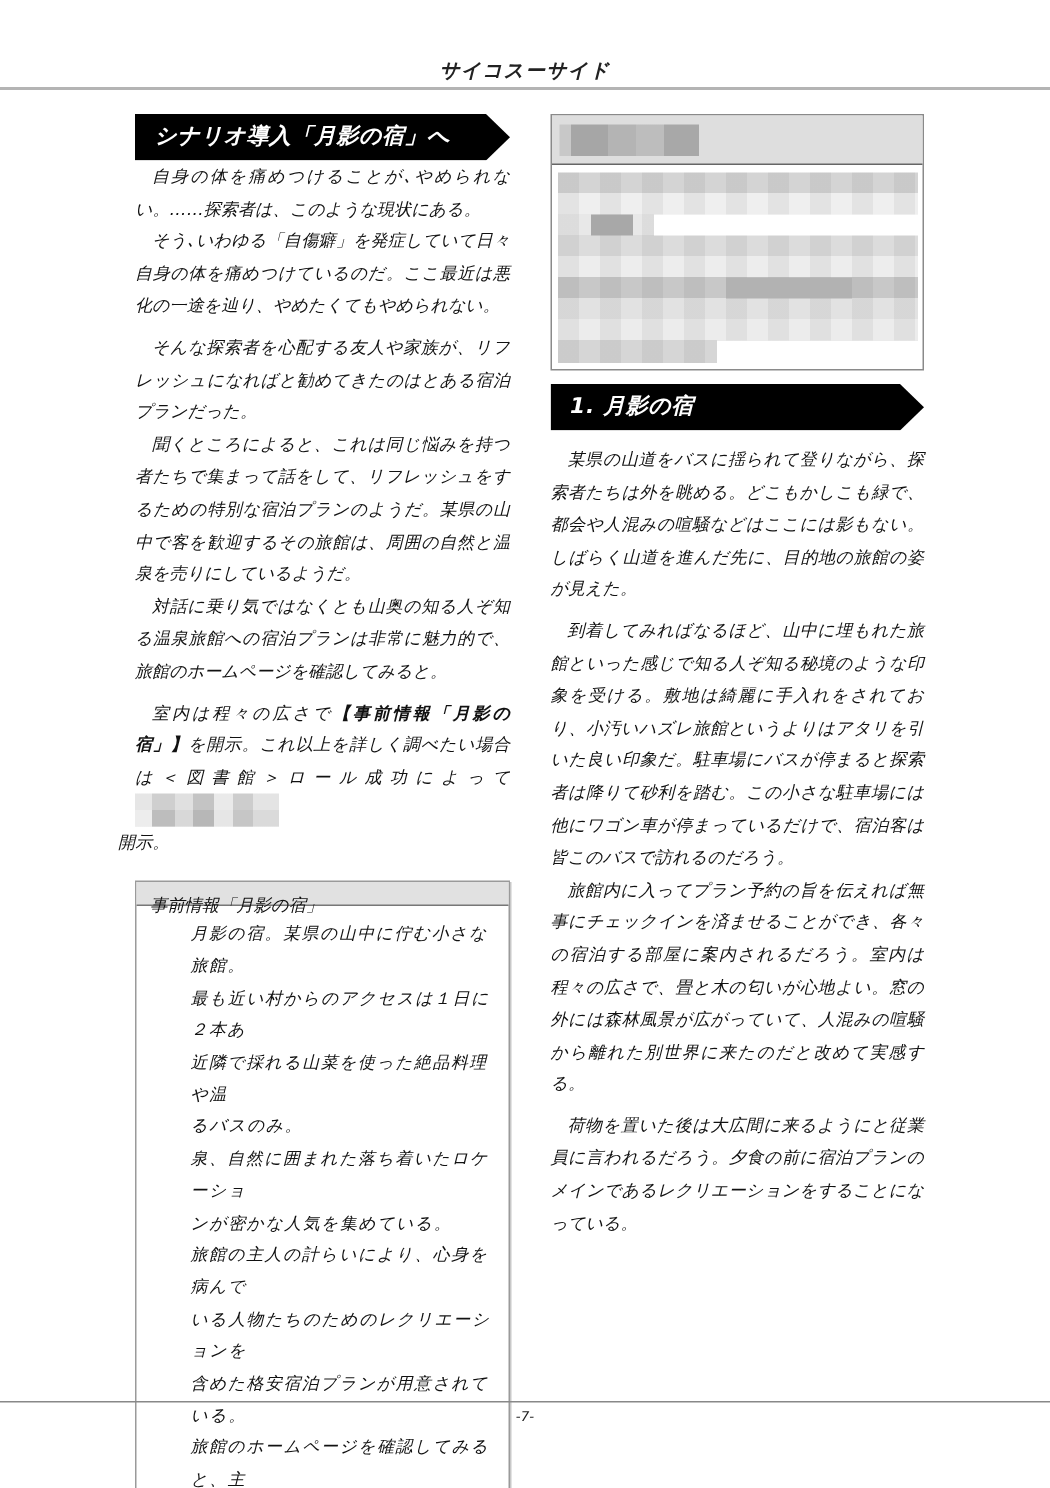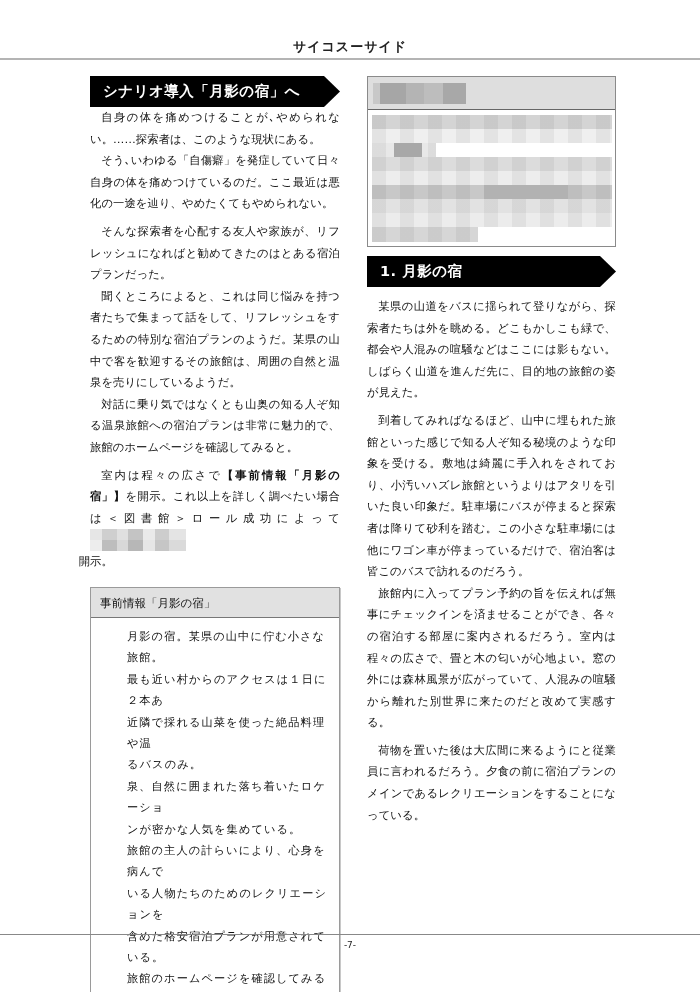--- a/index.html
+++ b/index.html
@@ -1,15 +1,15 @@
 <!DOCTYPE html>
 <html><head>
   <meta charset="utf-8">
   <style>
-    * { margin: 0; padding: 0; box-sizing: border-box; }
+    * { margin: 0; padding: 0; box-sizing: border-box; font-style: italic; }
     html, body { width: 700px; height: 992px; background: #ffffff; overflow: hidden; }
     body { position: relative; font-family: "DejaVu Sans", sans-serif; color: #111; }
 
     .header-title {
       position: absolute; top: 38px; left: 0; width: 700px; text-align: center;
       font-family: "DejaVu Serif", serif; font-size: 13px; font-weight: bold;
       letter-spacing: 1px; color: #222;
     }
     .header-rule { position: absolute; top: 58px; left: 0; width: 700px; height: 2px; background: #b4b4b4; }
     .footer-rule { position: absolute; top: 934px; left: 0; width: 700px; height: 1px; background: #888; }
@@ -45,21 +45,21 @@
     .blur-inline::after {
       content: ""; position: absolute; left: 0; top: 11px; width: 100%; height: 11px;
       background: linear-gradient(90deg, #ededed 0 12%, #bdbdbd 12% 28%, #d8d8d8 28% 40%, #b7b7b7 40% 55%, #e6e6e6 55% 68%, #c6c6c6 68% 82%, #dadada 82% 100%);
     }
 
     .infobox {
       border: 1px solid #9a9a9a; box-shadow: 1px 1px 0 #c8c8c8;
     }
     .infobox-head {
       background: #e1e1e1; border-bottom: 1px solid #777;
-      font-size: 11.5px; height: 30px; line-height: 30px; padding-left: 9px;
+      font-size: 11.5px; height: 16px; line-height: 30px; padding-left: 9px;
     }
     .infobox-body { padding: 8px 10px 6px 10px; }
     .infobox-body .line {
       font-size: 11.2px; line-height: 21.4px; letter-spacing: 1.1px; margin-left: 26px;
     }
 
     .mosaic-box { border: 1px solid #8a8a8a; height: 171px; position: relative; }
     .mosaic-head { height: 33px; background: #dedede; border-bottom: 1px solid #666; position: relative; }
     .mosaic-head .blk {
       position: absolute; left: 5px; top: 6px; width: 93px; height: 21px;

